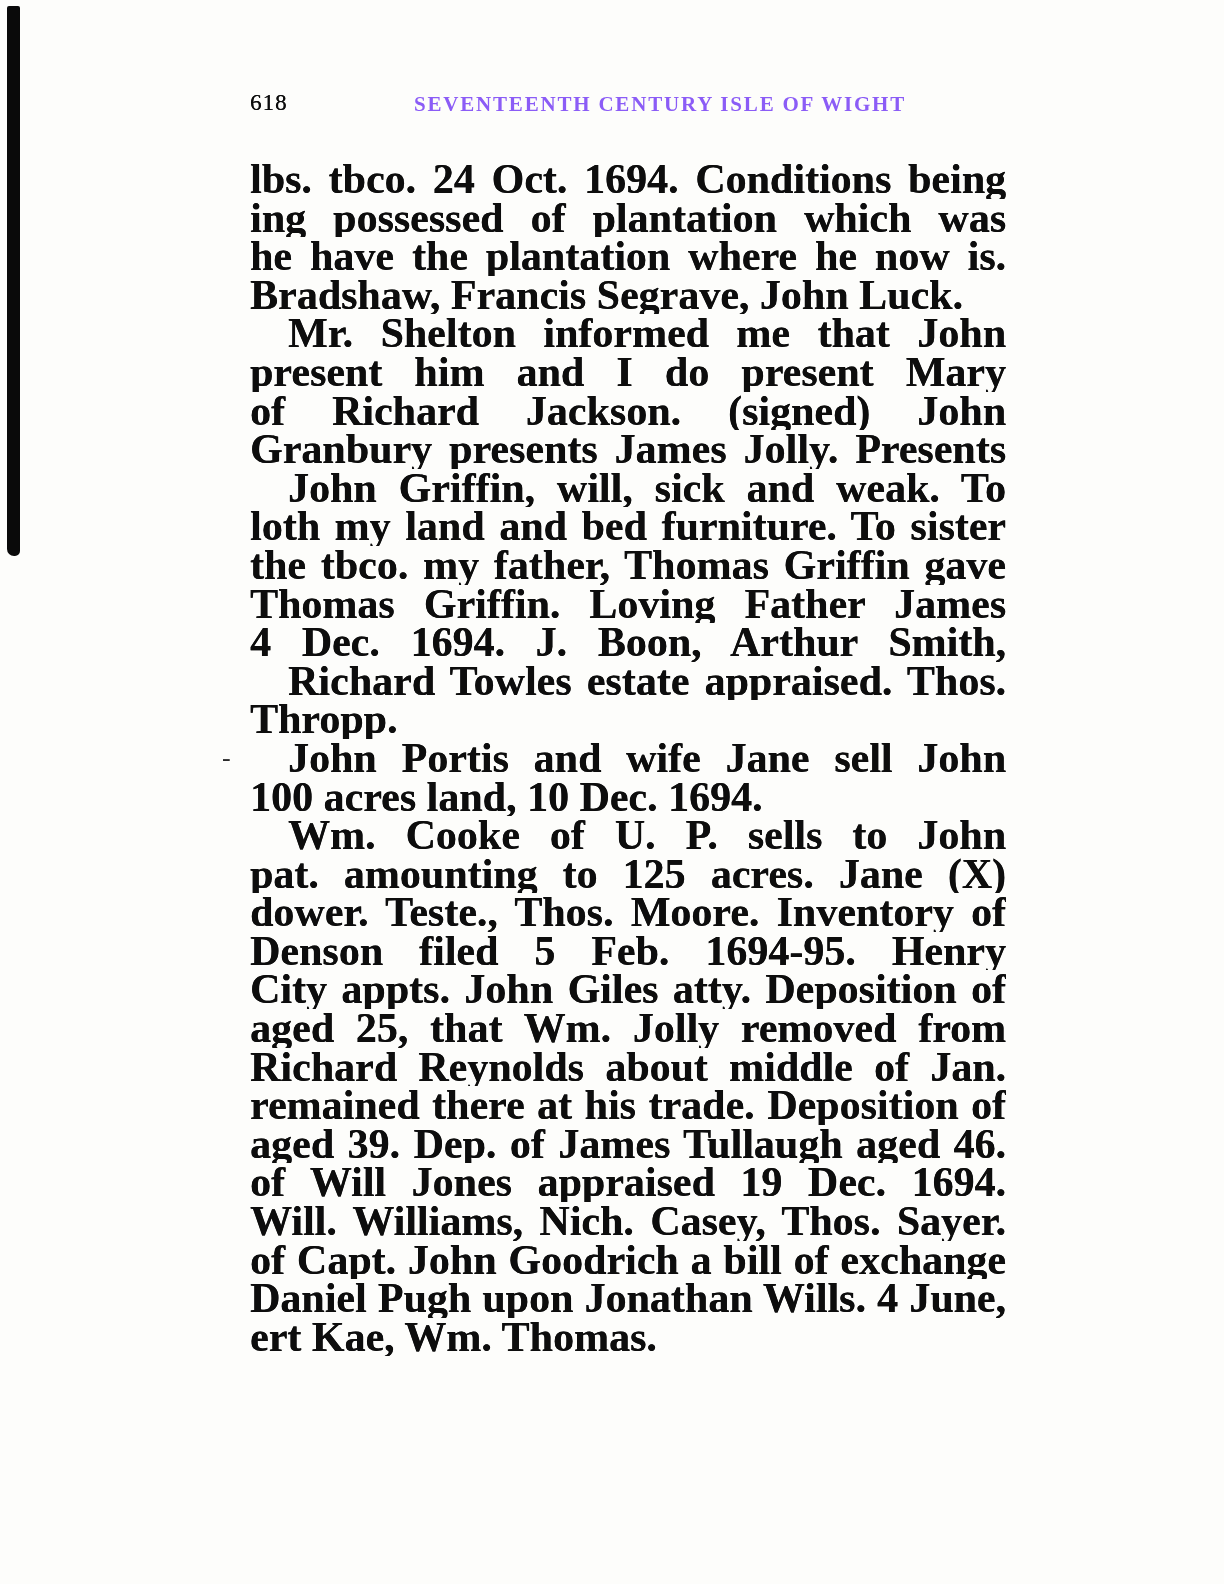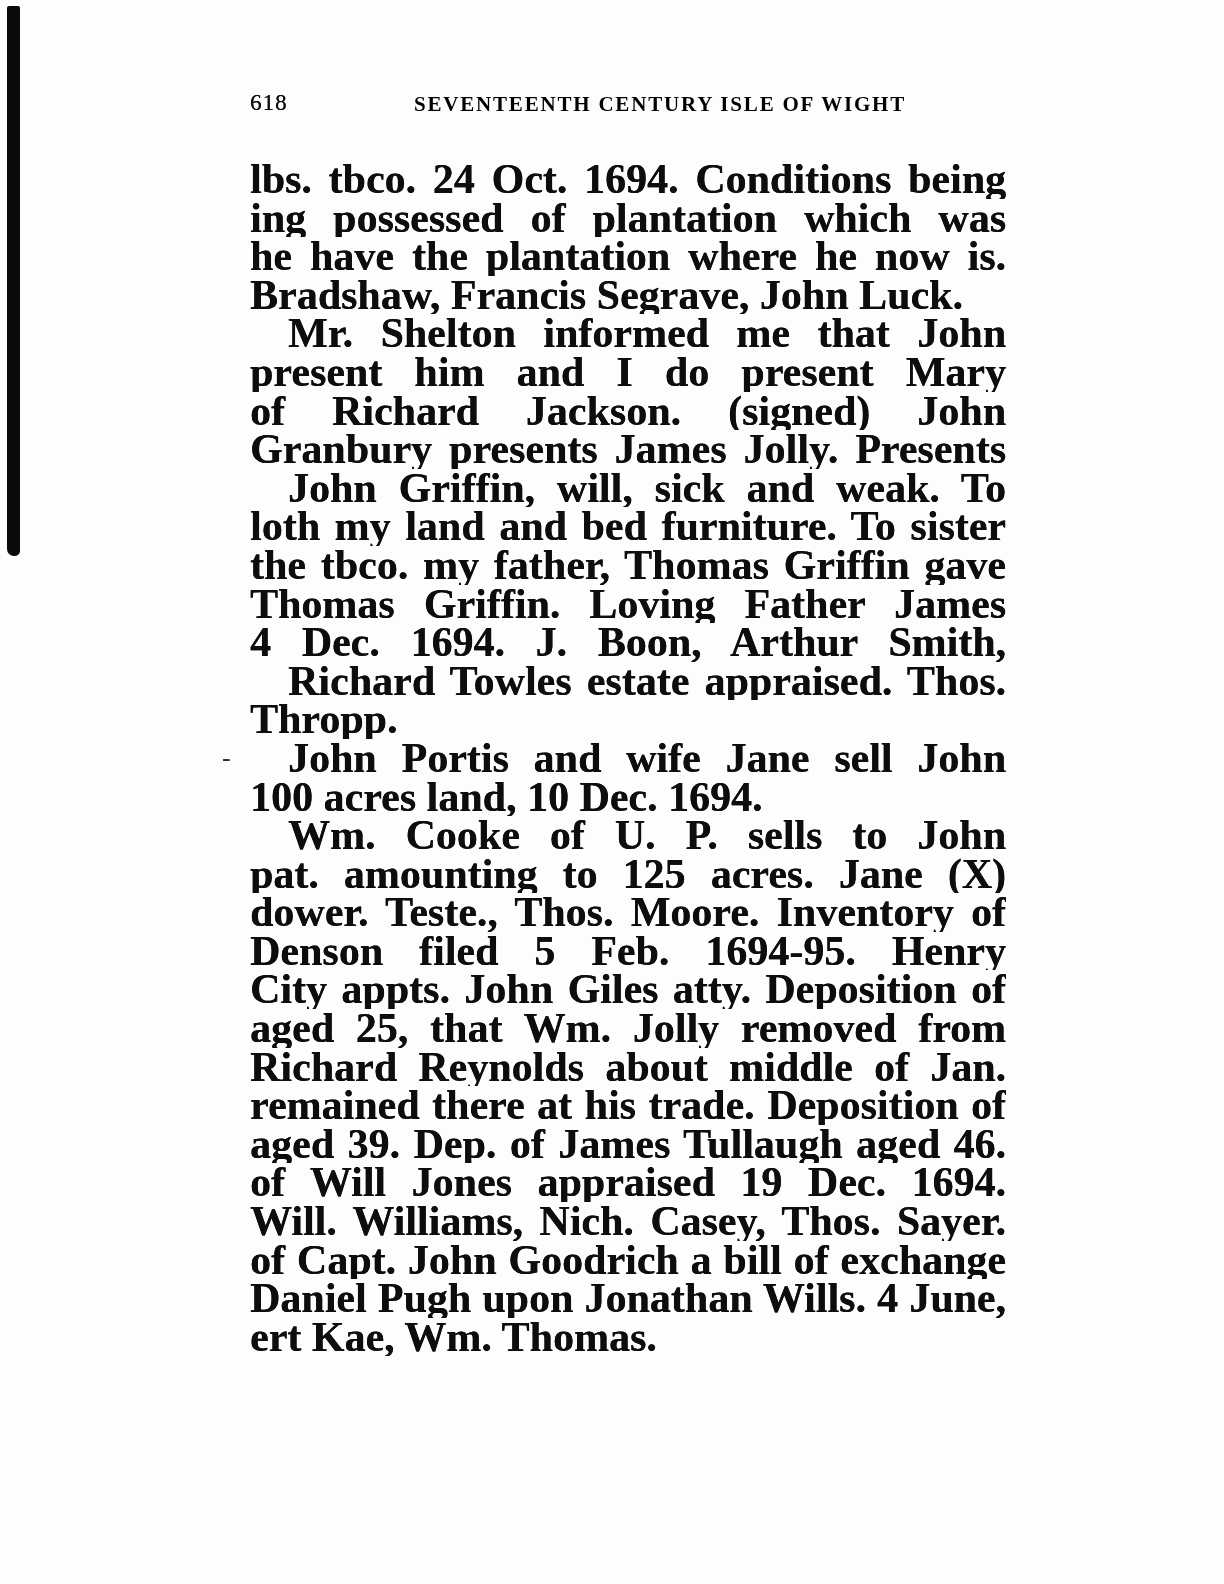--- a/index.html
+++ b/index.html
@@ -43,21 +43,21 @@
   .running-title {
     position: absolute;
     left: 64px;
     right: 0;
     top: 4px;
     text-align: center;
     font-size: 21px;
     font-weight: bold;
     letter-spacing: 1.8px;
     white-space: nowrap;
-    color: #000000;
+    color: #8b5cf6;
   }
   .page-body {
     position: absolute;
     left: 250px;
     top: 160px;
     width: 756px;
   }
   .paragraph {
     position: relative;
   }

